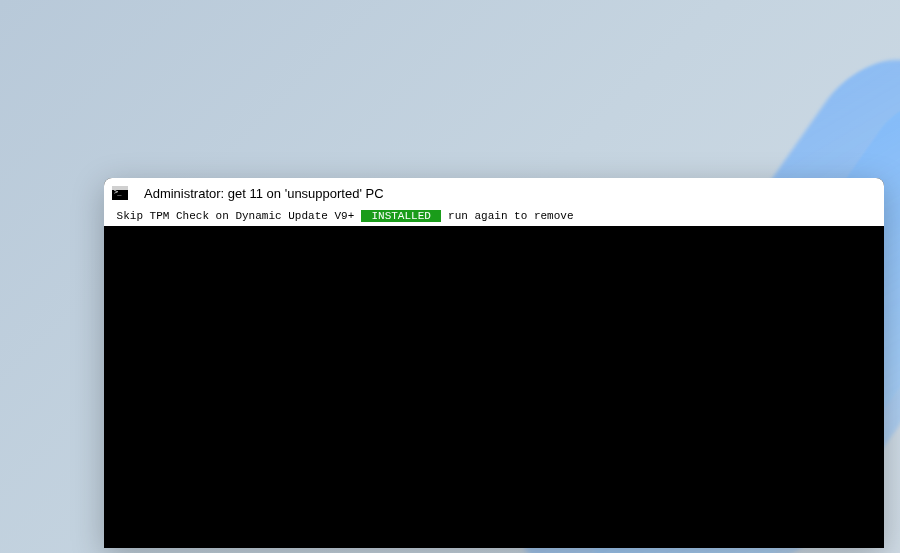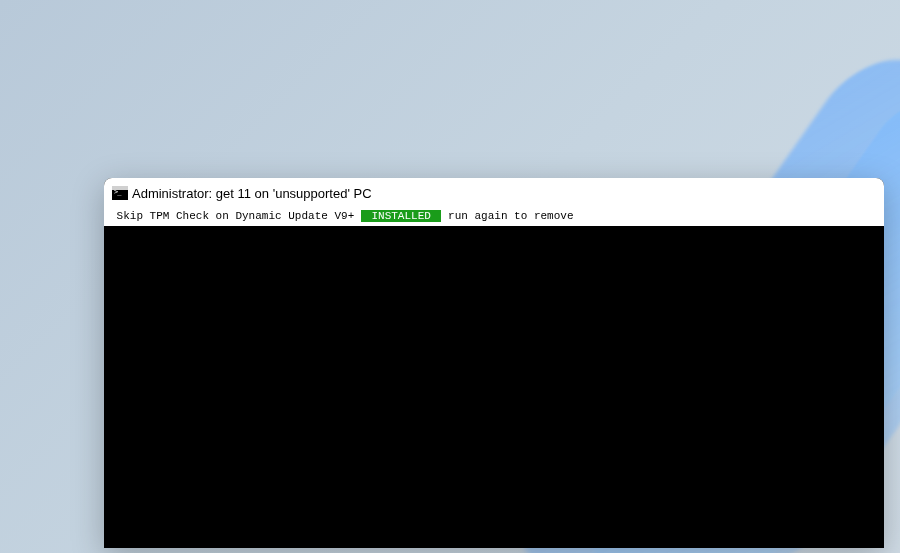--- a/index.html
+++ b/index.html
@@ -43,21 +43,21 @@
       overflow: hidden;
       box-shadow: 0 8px 32px rgba(0,0,0,0.25);
       background: #000;
     }
     .titlebar {
       height: 30px;
       background: #ffffff;
       display: flex;
       align-items: center;
       padding: 0 8px;
-      gap: 4px;
+      gap: 16px;
     }
     .titlebar-icon {
       width: 16px;
       height: 14px;
       background: #000;
       position: relative;
       display: inline-block;
       flex-shrink: 0;
     }
     .titlebar-icon::before {

